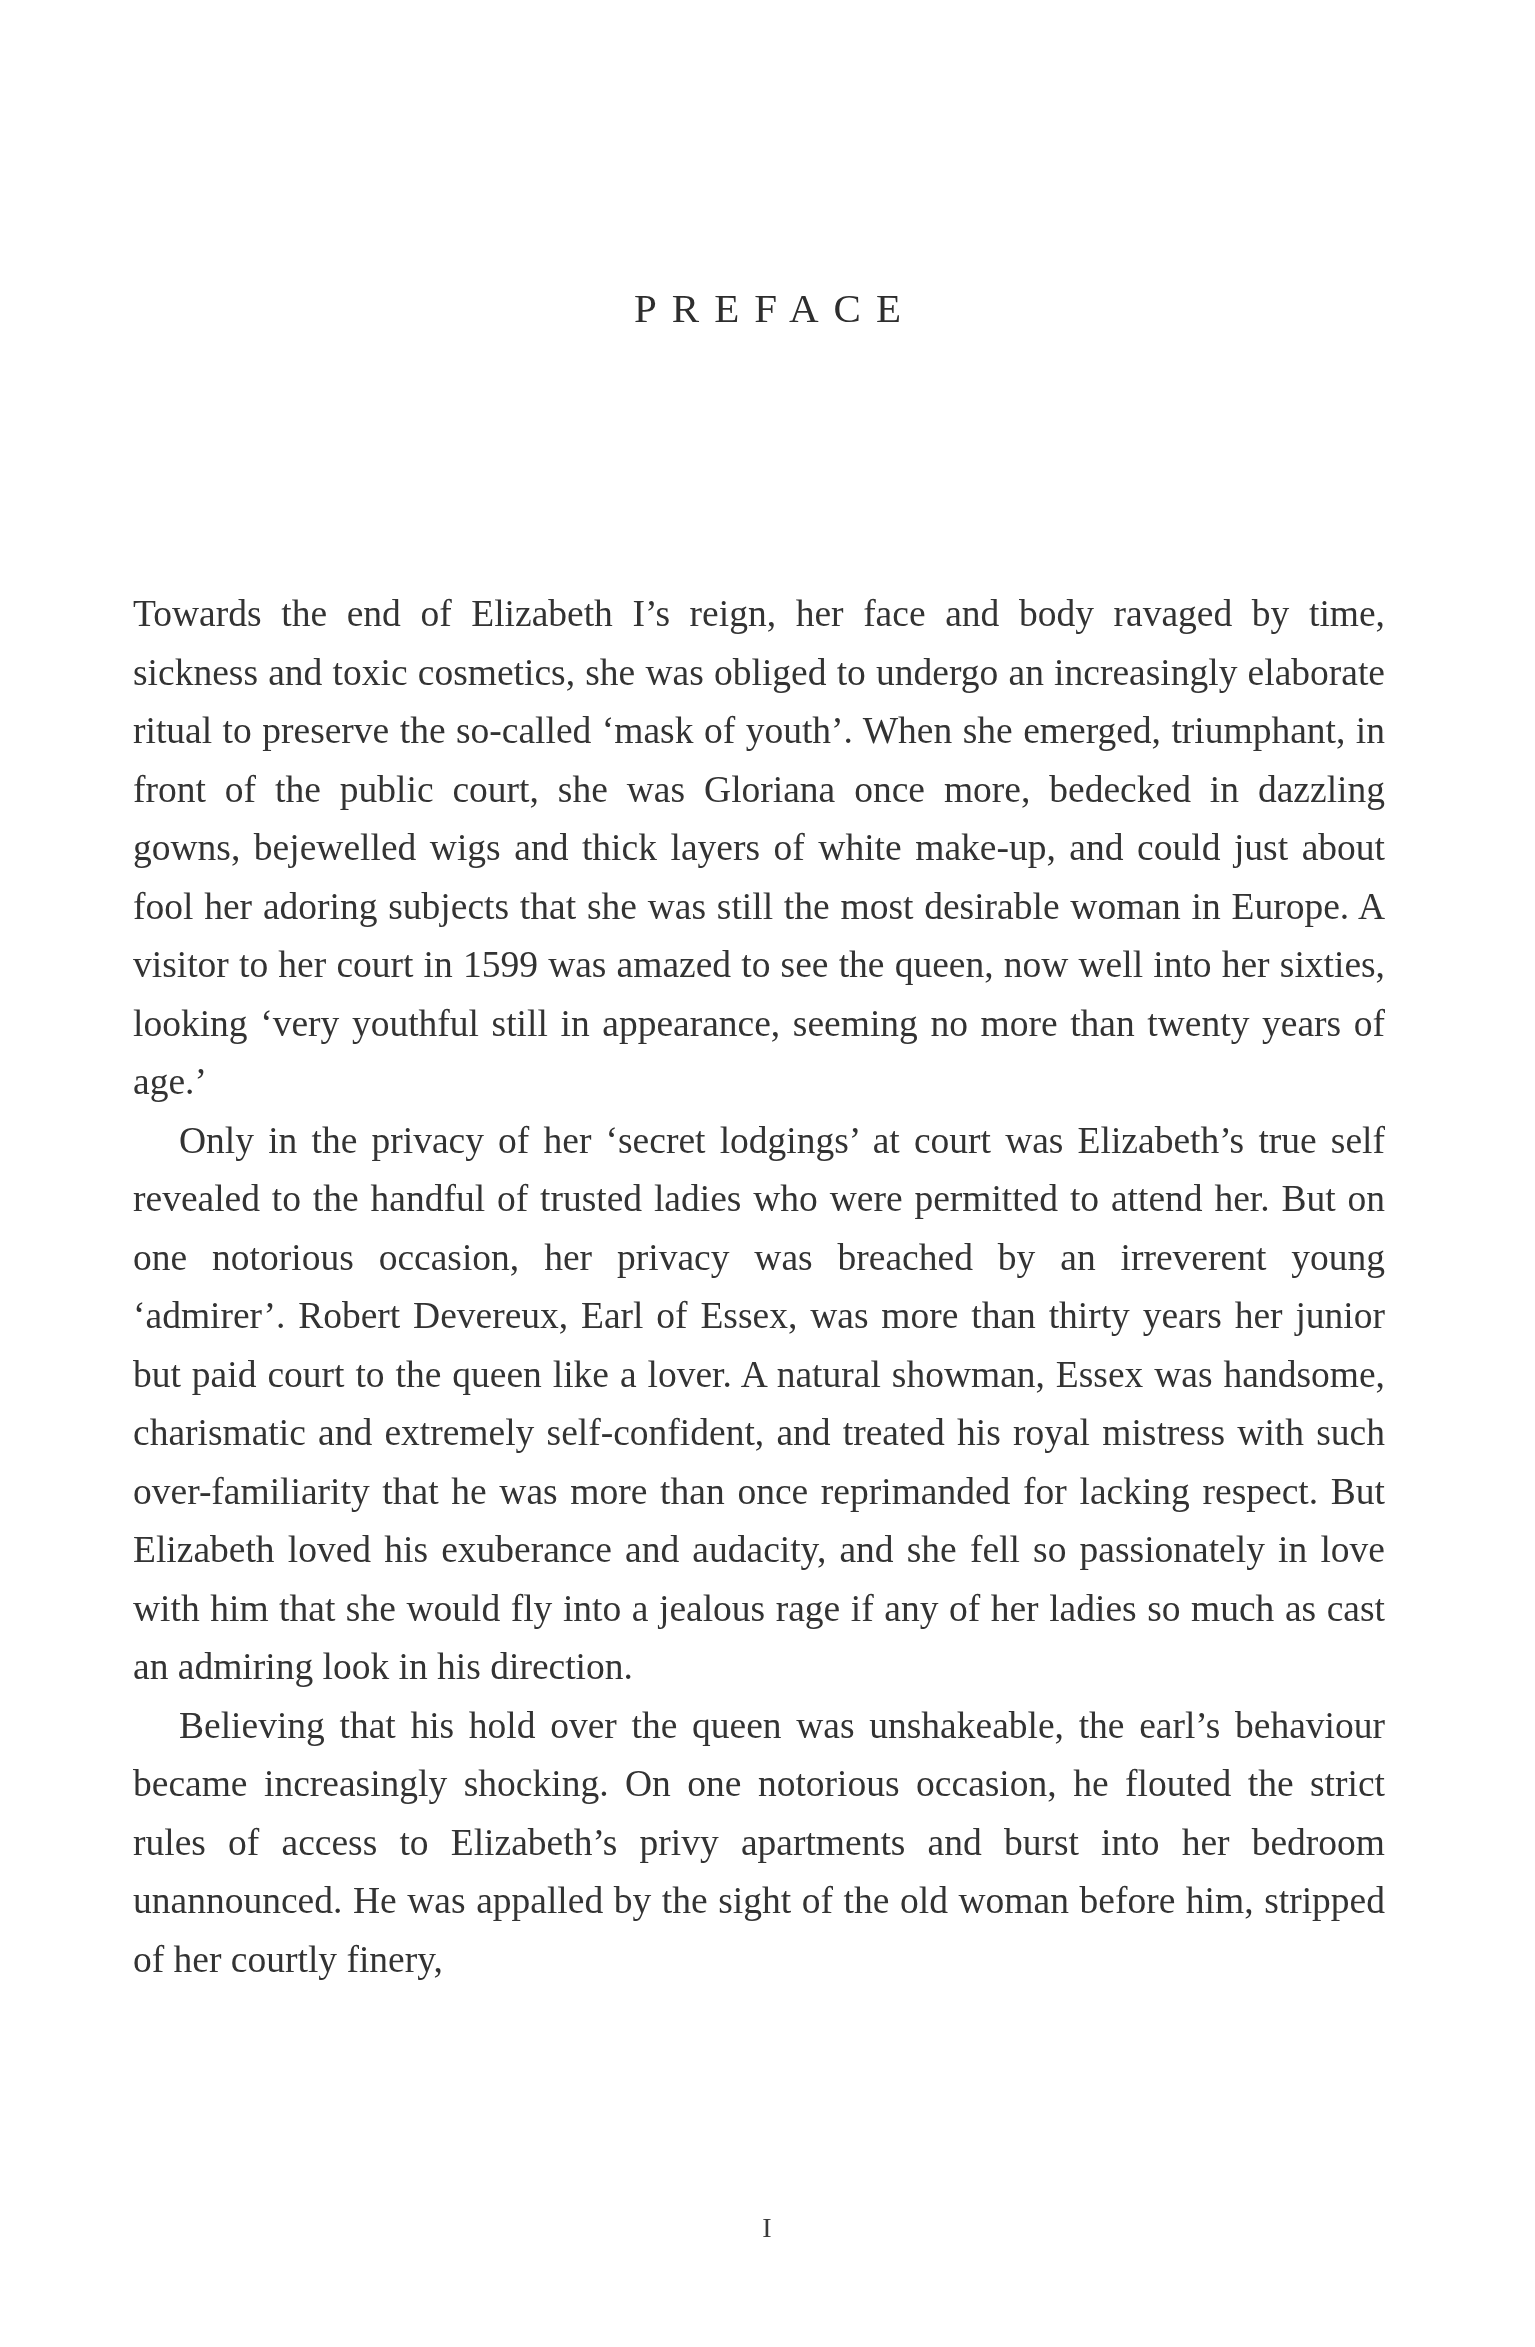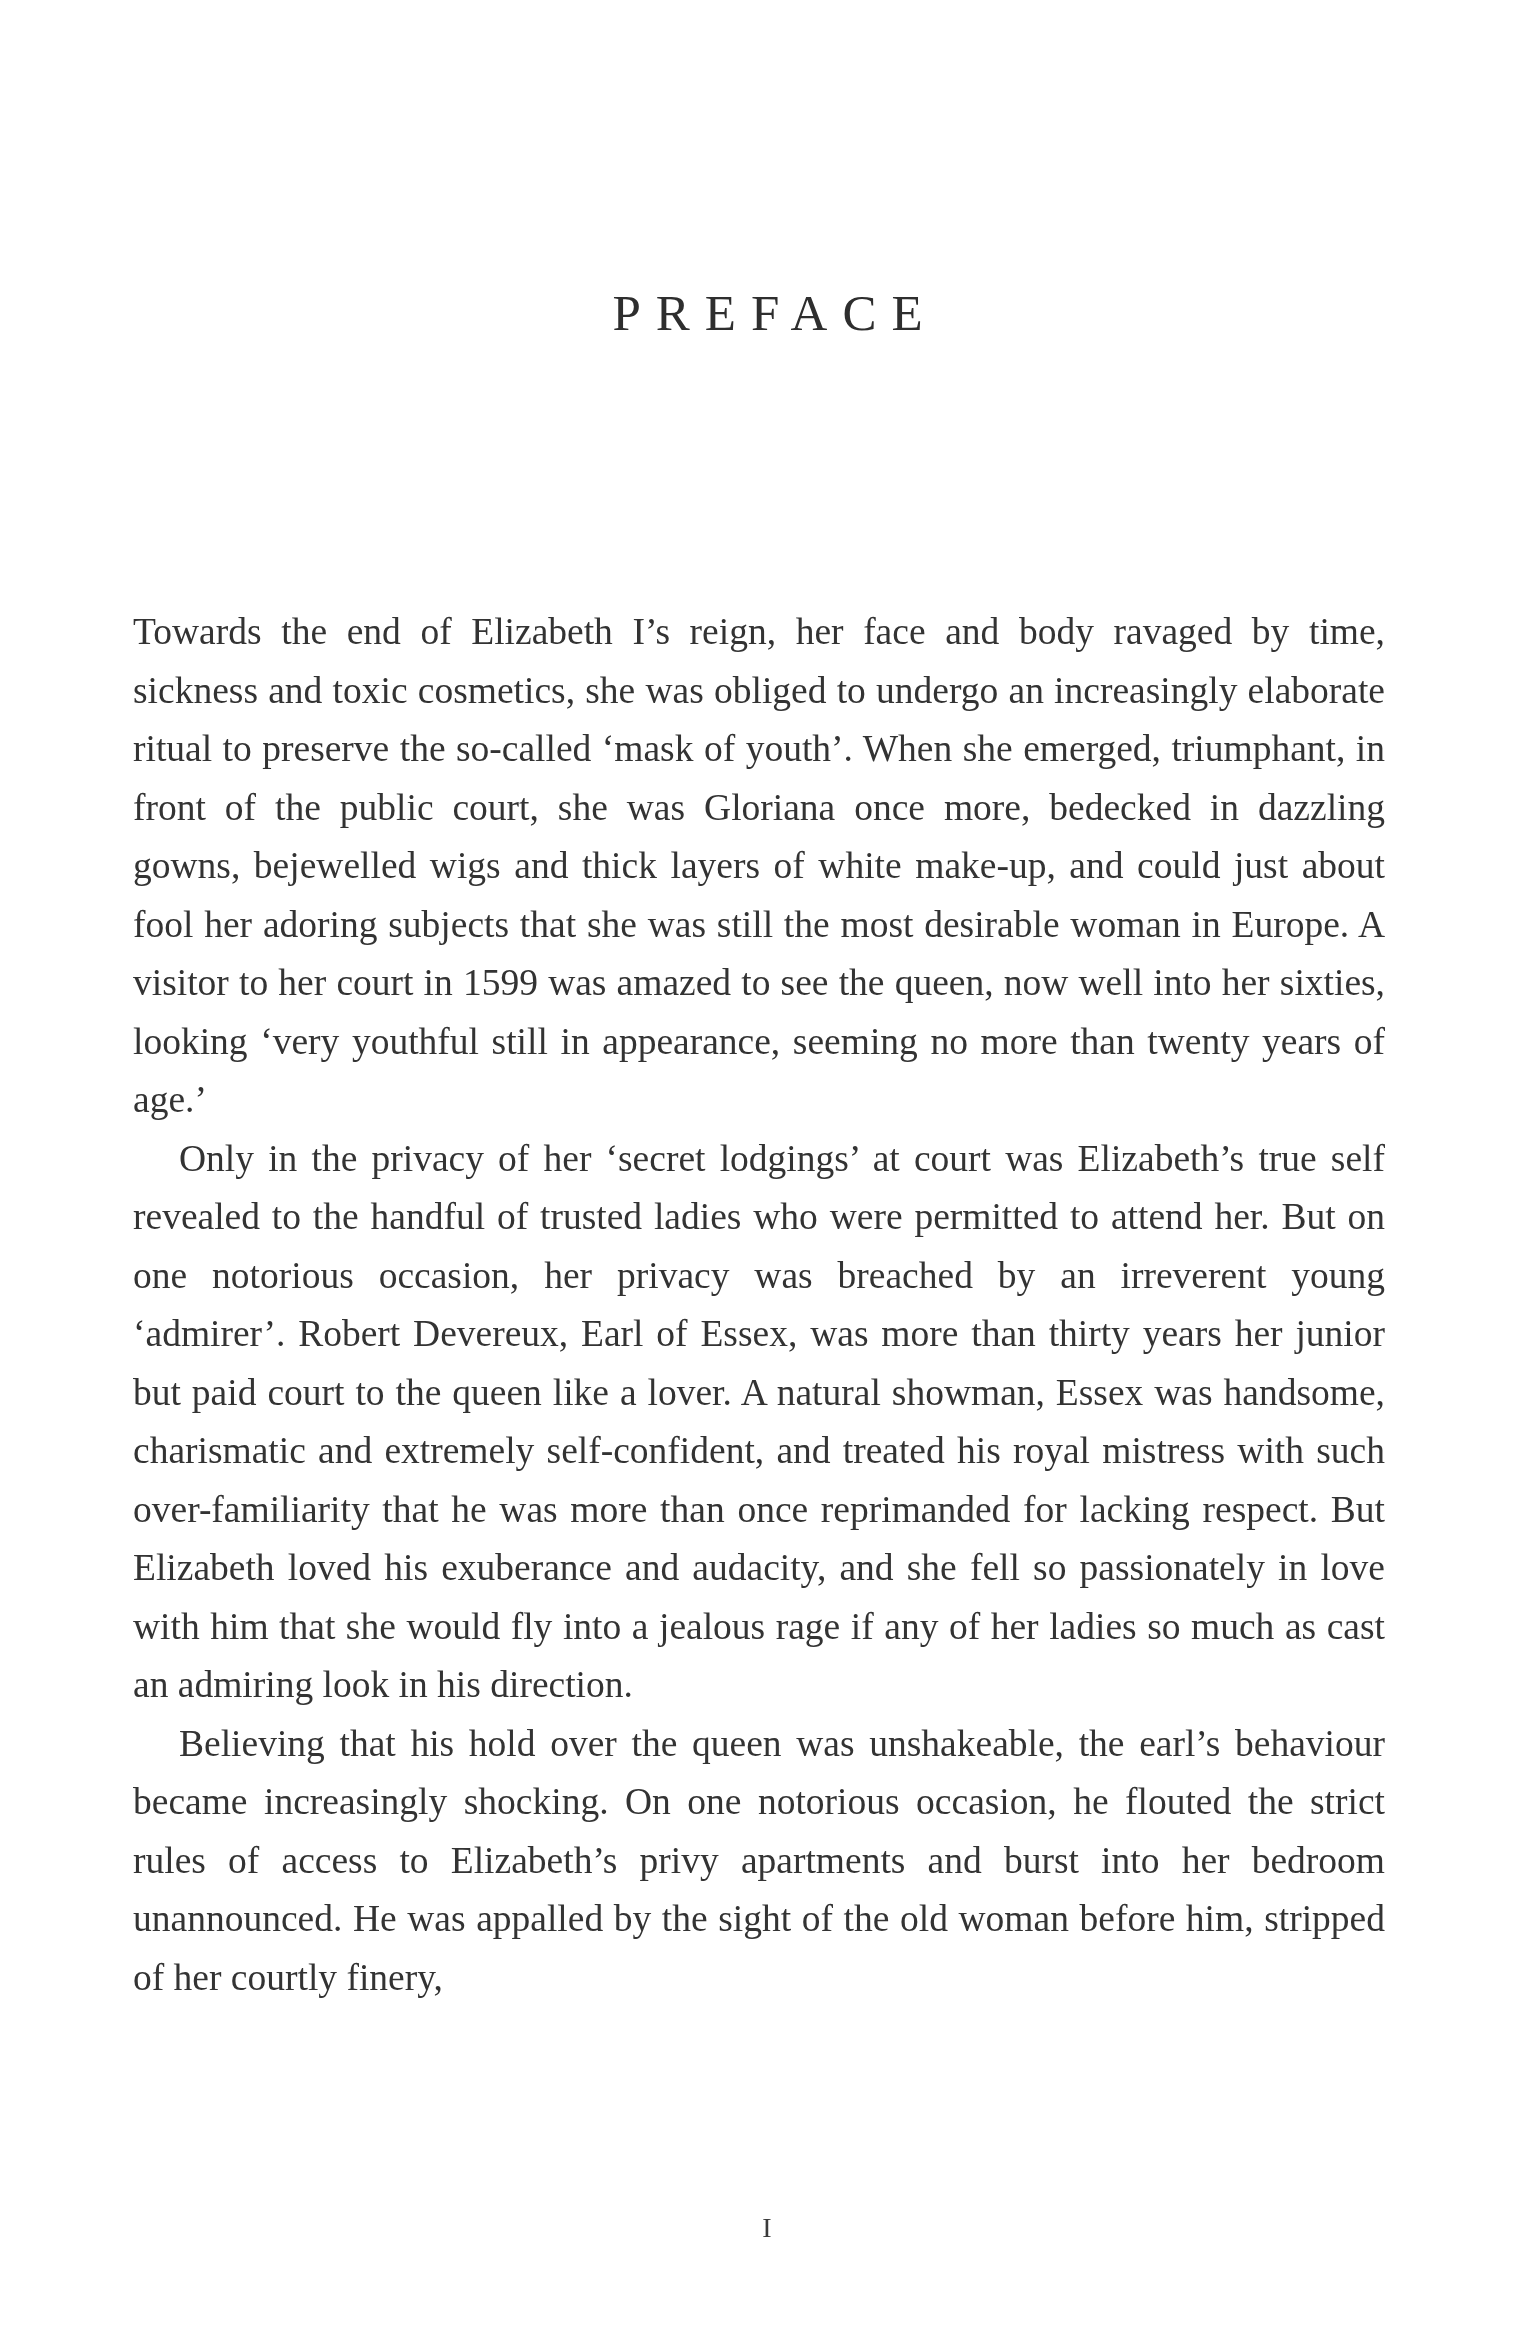--- a/index.html
+++ b/index.html
@@ -20,29 +20,29 @@
     inset: 0;
     background: #ffffff;
   }
   .chapter-title {
     position: absolute;
     top: 284px;
     left: 0;
     right: 0;
     margin: 0;
     text-align: center;
-    font-size: 51px;
+    font-size: 41px;
     font-weight: normal;
     letter-spacing: 15px;
     text-indent: 15px; 
     color: #2e2e2e;
   }
   .body-text {
     position: absolute;
-    top: 603px;
+    top: 585px;
     left: 133px;
     width: 1252px;
     font-size: 37.5px;
     line-height: 58.5px;
     text-align: justify;
     color: #333333;
   }
   .body-text p {
     margin: 0;
     padding: 0;

